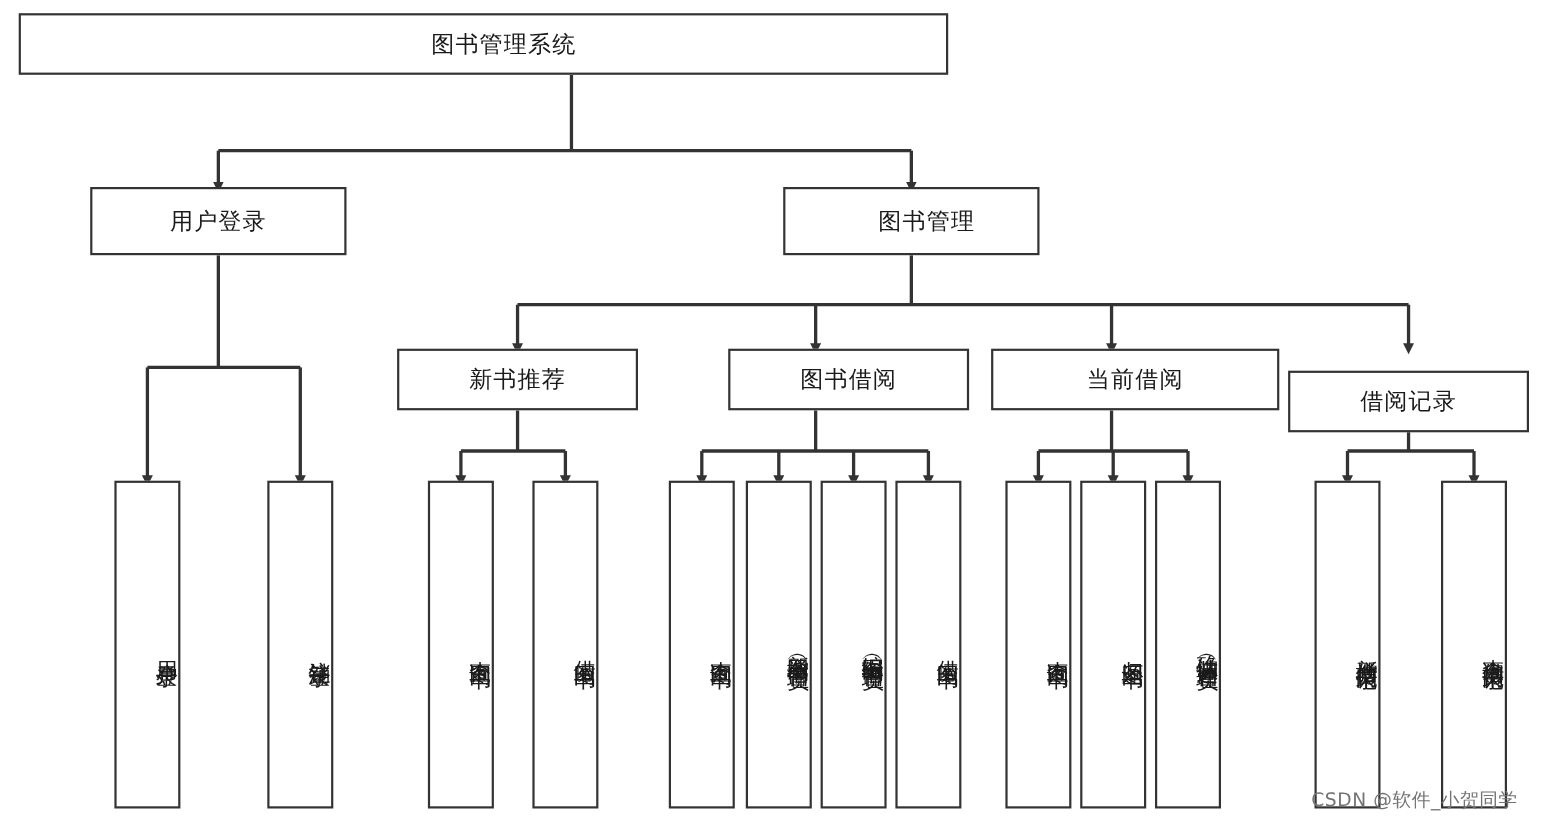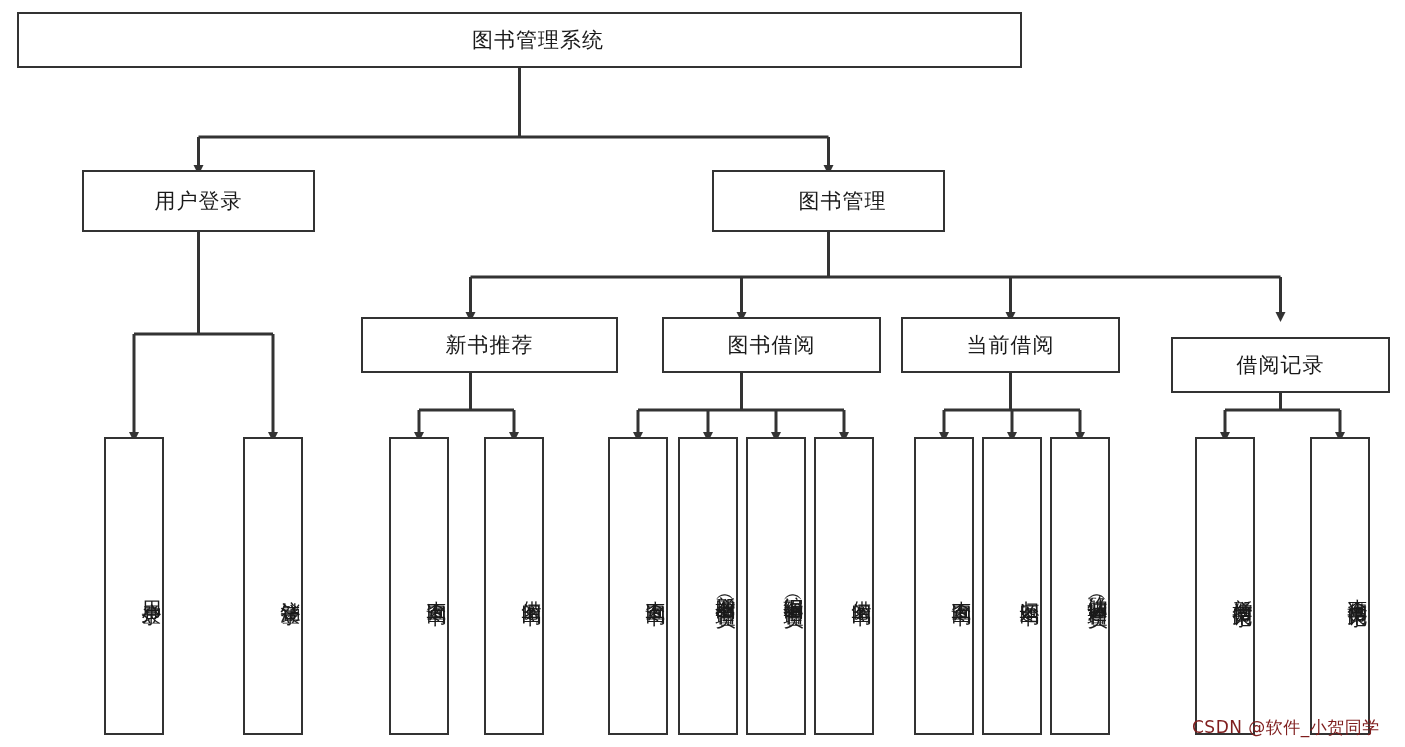--- a/index.html
+++ b/index.html
@@ -51,21 +51,21 @@
     justify-content: center;
   }
   .node.vert > .vtext {
     writing-mode: vertical-rl;
     text-orientation: upright;
     white-space: nowrap;
   }
   .watermark {
     position: absolute;
     font-size: 17px;
-    color: #7f1d1d;
+    color: #737373;
     white-space: nowrap;
     letter-spacing: 0.5px;
     font-family: "DejaVu Sans", "Liberation Sans", sans-serif;
   }
 </style>
 </head>
 <body>
 
 <div id="canvas">
 
@@ -105,28 +105,28 @@
         <path d="M 944 410 L 944 433" marker-end="url(#arrow)"></path>
         <path d="M 1012 410 L 1012 433" marker-end="url(#arrow)"></path>
         <path d="M 1080 410 L 1080 433" marker-end="url(#arrow)"></path>
         <path d="M 1280.5 373 L 1280.5 410"></path>
         <path d="M 1225 410 L 1340 410"></path>
         <path d="M 1225 410 L 1225 433" marker-end="url(#arrow)"></path>
         <path d="M 1340 410 L 1340 433" marker-end="url(#arrow)"></path>
       </g>
   </svg>
 
-  <div class="node horiz" style="left: 17px; top: 12px; width: 1005px; height: 56px; padding-left: 37px;">图书管理系统</div>
+  <div class="node horiz" style="left: 17px; top: 12px; width: 845px; height: 56px; padding-left: 37px;">图书管理系统</div>
 
   <div class="node horiz" style="left: 82px; top: 170px; width: 233px; height: 62px;">用户登录</div>
   <div class="node horiz" style="left: 712px; top: 170px; width: 233px; height: 62px; padding-left: 28px;">图书管理</div>
 
-  <div class="node horiz" style="left: 361px; top: 317px; width: 257px; height: 56px;">新书推荐</div>
+  <div class="node horiz" style="left: 361px; top: 317px; width: 219px; height: 56px;">新书推荐</div>
   <div class="node horiz" style="left: 632px; top: 317px; width: 219px; height: 56px; margin-left: 30px;">图书借阅</div>
-  <div class="node horiz" style="left: 901px; top: 317px; width: 219px; height: 56px;">当前借阅</div>
+  <div class="node horiz" style="left: 901px; top: 317px; width: 262px; height: 56px;">当前借阅</div>
   <div class="node horiz" style="left: 1171px; top: 317px; width: 219px; height: 56px; margin-top: 20px;">借阅记录</div>
 
   <div class="node vert" style="left: 104px; top: 437px; width: 60px; height: 298px;">
       <span class="vtext">用户登录</span>
     </div>
   <div class="node vert" style="left: 243px; top: 437px; width: 60px; height: 298px;">
       <span class="vtext">注销登录</span>
     </div>
   <div class="node vert" style="left: 389px; top: 437px; width: 60px; height: 298px;">
       <span class="vtext">查询图书</span>

